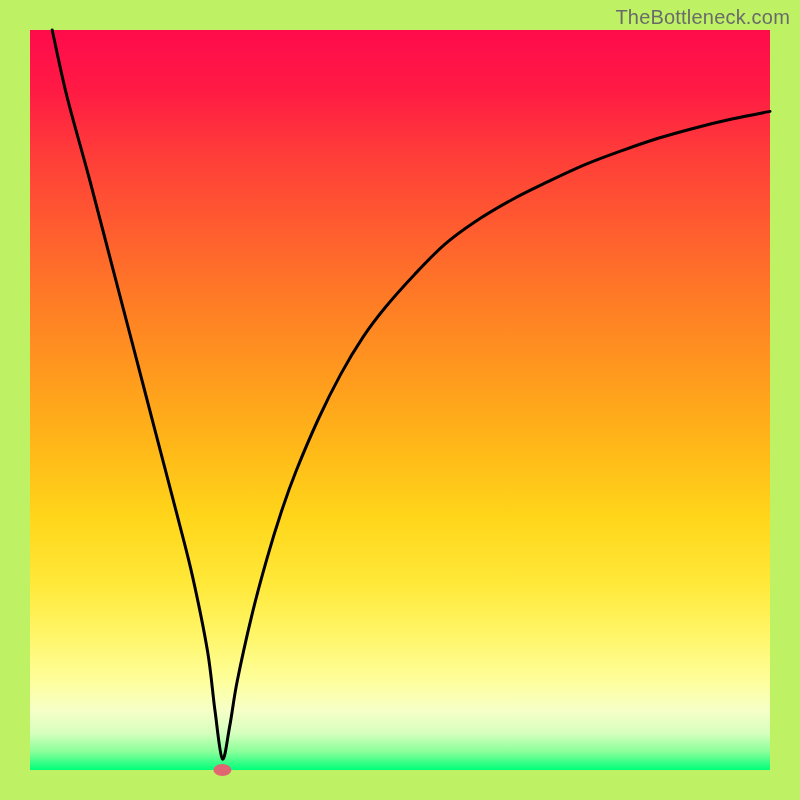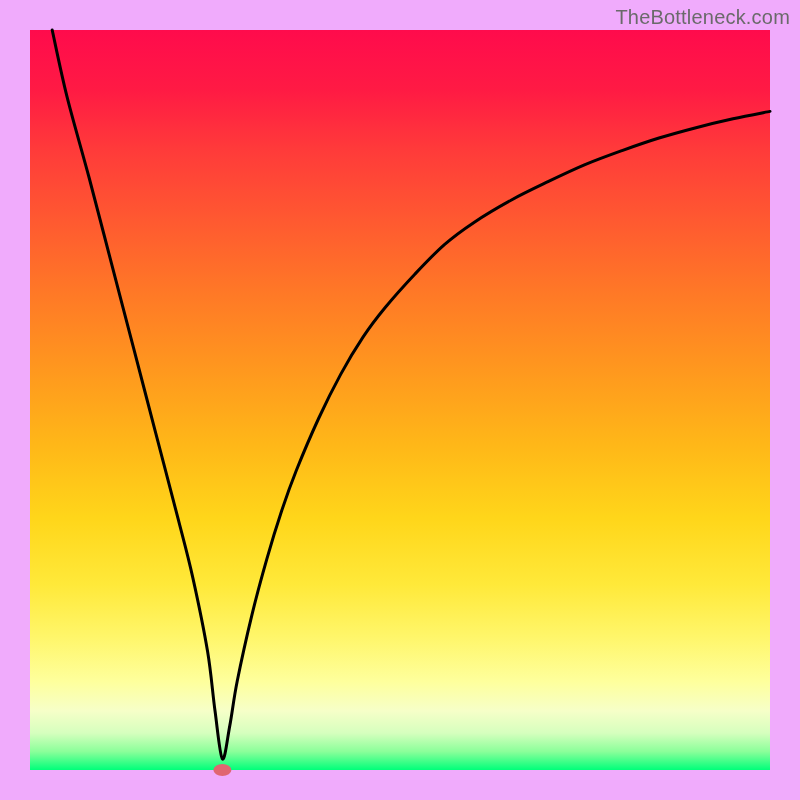--- a/index.html
+++ b/index.html
@@ -1,21 +1,21 @@
 <!DOCTYPE html>
 <html><head>
 <meta charset="utf-8">
 <style>
   * { margin: 0; padding: 0; box-sizing: border-box; }
   html, body { width: 800px; height: 800px; overflow: hidden; background: #000; }
   .frame {
     position: relative;
     width: 800px;
     height: 800px;
-    background: #f0abfc;
+    background: #bef264;
   }
   .plot-area {
     position: absolute;
     left: 30px;
     top: 30px;
     width: 740px;
     height: 740px;
     background: linear-gradient(to bottom,
       #ff0b4c 0%,
       #ff1a44 8%,

